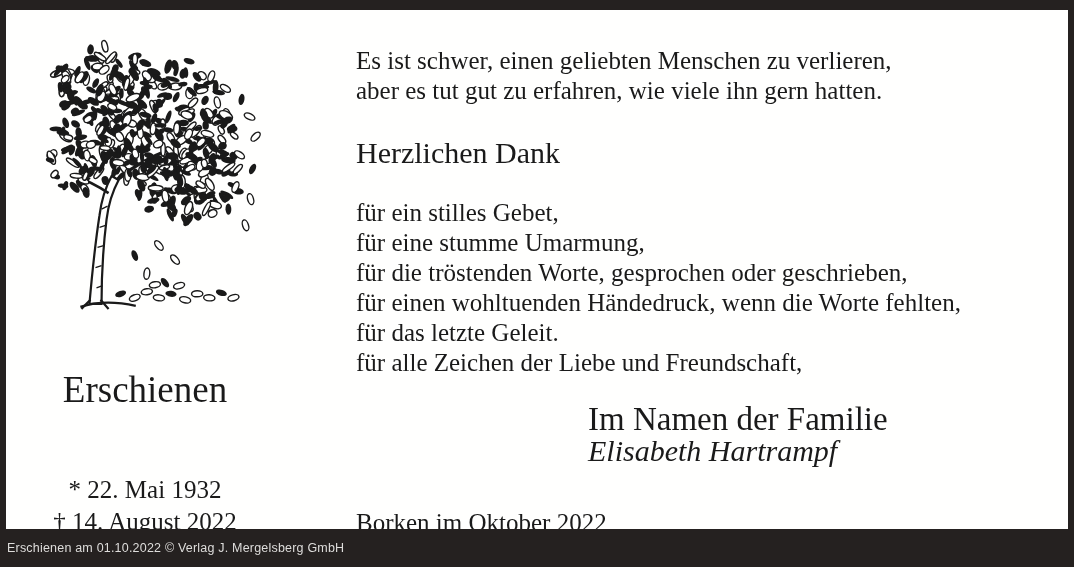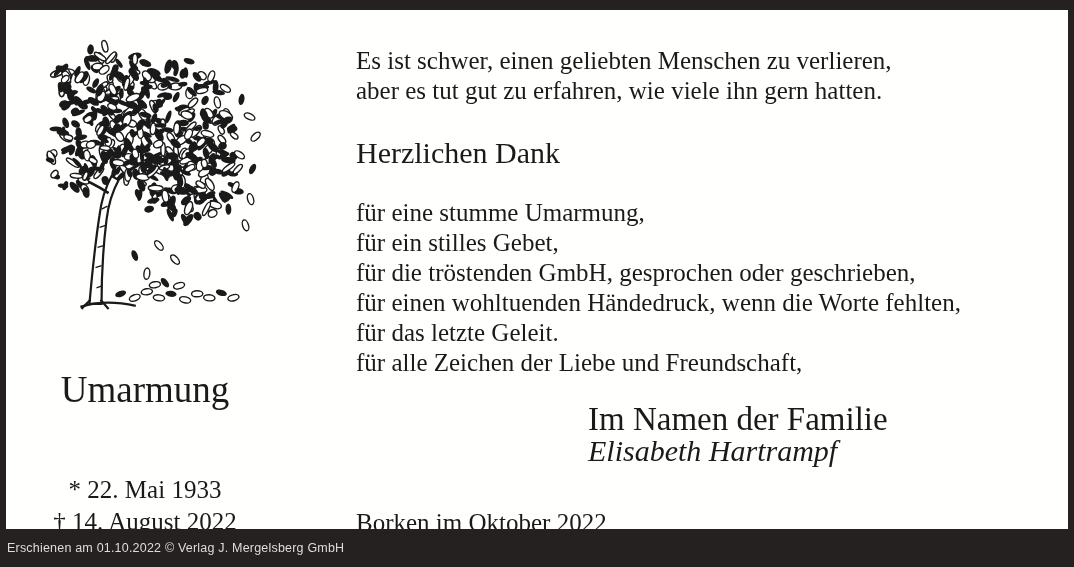--- a/index.html
+++ b/index.html
@@ -610,38 +610,38 @@
         <ellipse cx="158.0" cy="256.0" rx="5.6" ry="3.0" transform="rotate(-1 158.0 256.0)" fill="#fffffe" stroke="#1a1a1a" stroke-width="1.4"></ellipse>
         <ellipse cx="170.0" cy="260.0" rx="5.6" ry="3.0" transform="rotate(5 170.0 260.0)" fill="#fffffe" stroke="#1a1a1a" stroke-width="1.4"></ellipse>
         <ellipse cx="182.0" cy="255.0" rx="5.6" ry="3.0" transform="rotate(17 182.0 255.0)" fill="#1a1a1a"></ellipse>
         <ellipse cx="194.0" cy="260.0" rx="5.6" ry="3.0" transform="rotate(-15 194.0 260.0)" fill="#fffffe" stroke="#1a1a1a" stroke-width="1.4"></ellipse>
         <ellipse cx="116.0" cy="247.0" rx="5.6" ry="3.0" transform="rotate(-9 116.0 247.0)" fill="#fffffe" stroke="#1a1a1a" stroke-width="1.4"></ellipse>
         <ellipse cx="140.0" cy="248.0" rx="5.6" ry="3.0" transform="rotate(-15 140.0 248.0)" fill="#fffffe" stroke="#1a1a1a" stroke-width="1.4"></ellipse>
       </svg>
   </div>
 
   <div class="abs name-block">
-    <div>Umarmung</div>
+    <div>Erschienen</div>
   </div>
   <div class="abs dates-block">
-    <div>* 22. Mai 1933</div>
+    <div>* 22. Mai 1932</div>
     <div>† 14. August 2022</div>
   </div>
 
   <div class="abs intro">
     <div>Es ist schwer, einen geliebten Menschen zu verlieren,</div>
     <div>aber es tut gut zu erfahren, wie viele ihn gern hatten.</div>
   </div>
 
   <div class="abs heading">Herzlichen Dank</div>
 
   <div class="abs thanks">
+    <div>für ein stilles Gebet,</div>
     <div>für eine stumme Umarmung,</div>
-    <div>für ein stilles Gebet,</div>
-    <div>für die tröstenden GmbH, gesprochen oder geschrieben,</div>
+    <div>für die tröstenden Worte, gesprochen oder geschrieben,</div>
     <div>für einen wohltuenden Händedruck, wenn die Worte fehlten,</div>
     <div>für das letzte Geleit.</div>
     <div>für alle Zeichen der Liebe und Freundschaft,</div>
   </div>
 
   <div class="abs closing">
     <div class="closing-line1">Im Namen der Familie</div>
     <div class="closing-line2">Elisabeth Hartrampf</div>
   </div>
 

